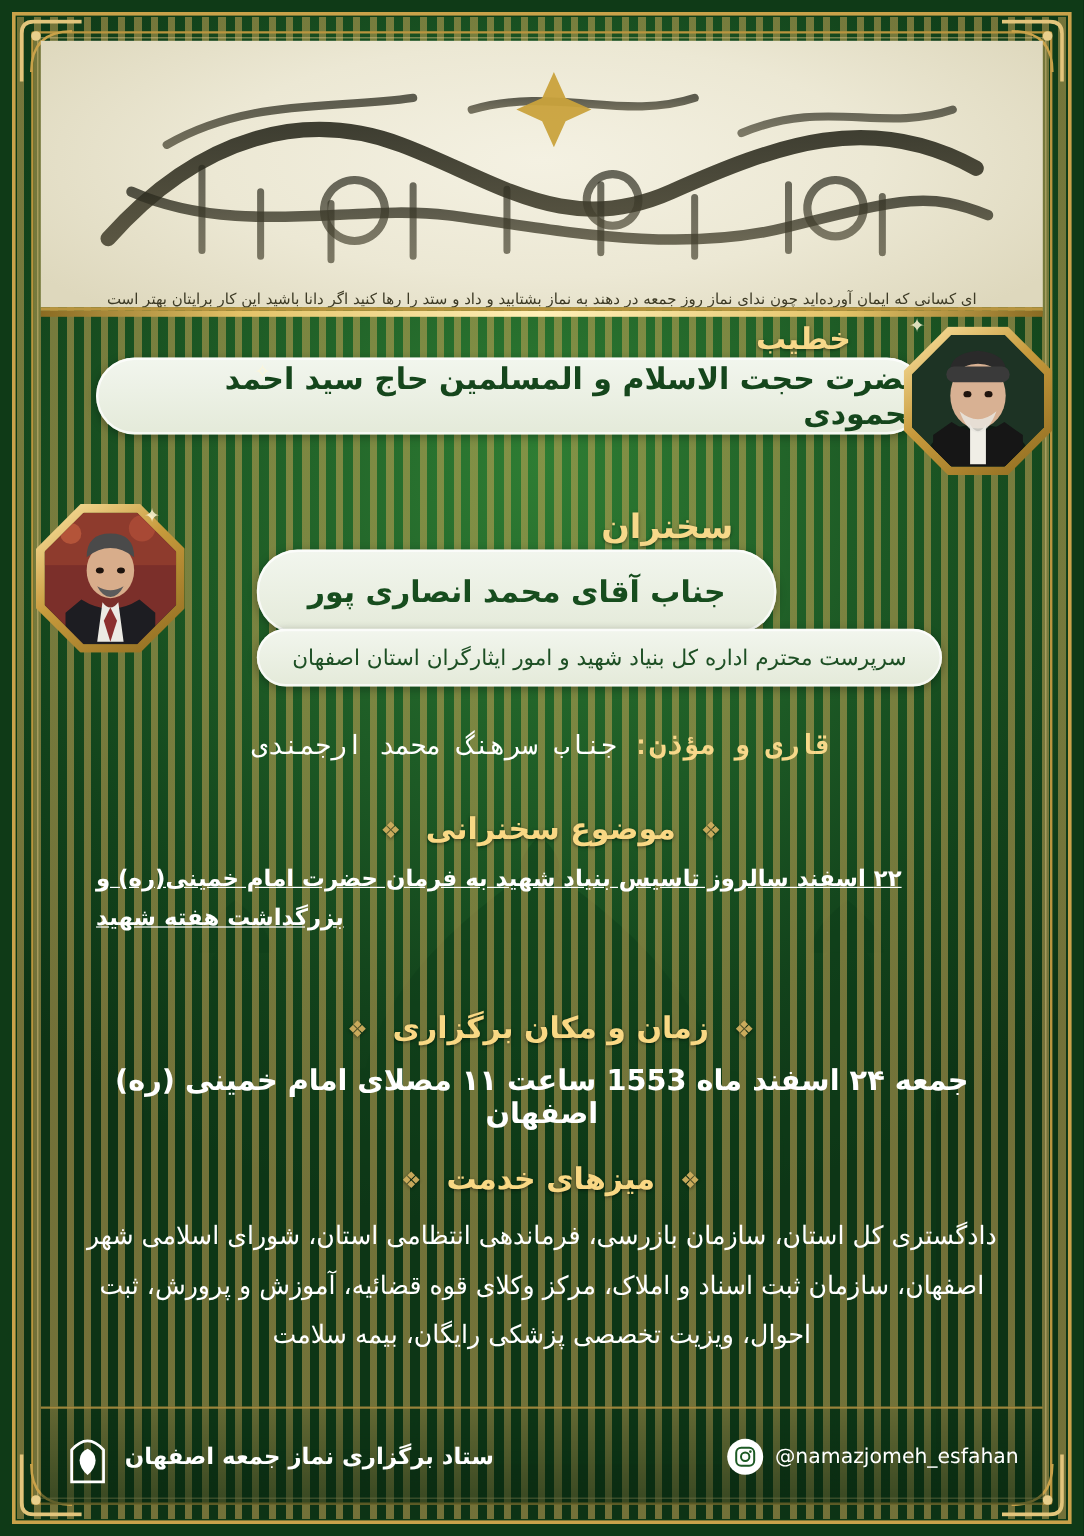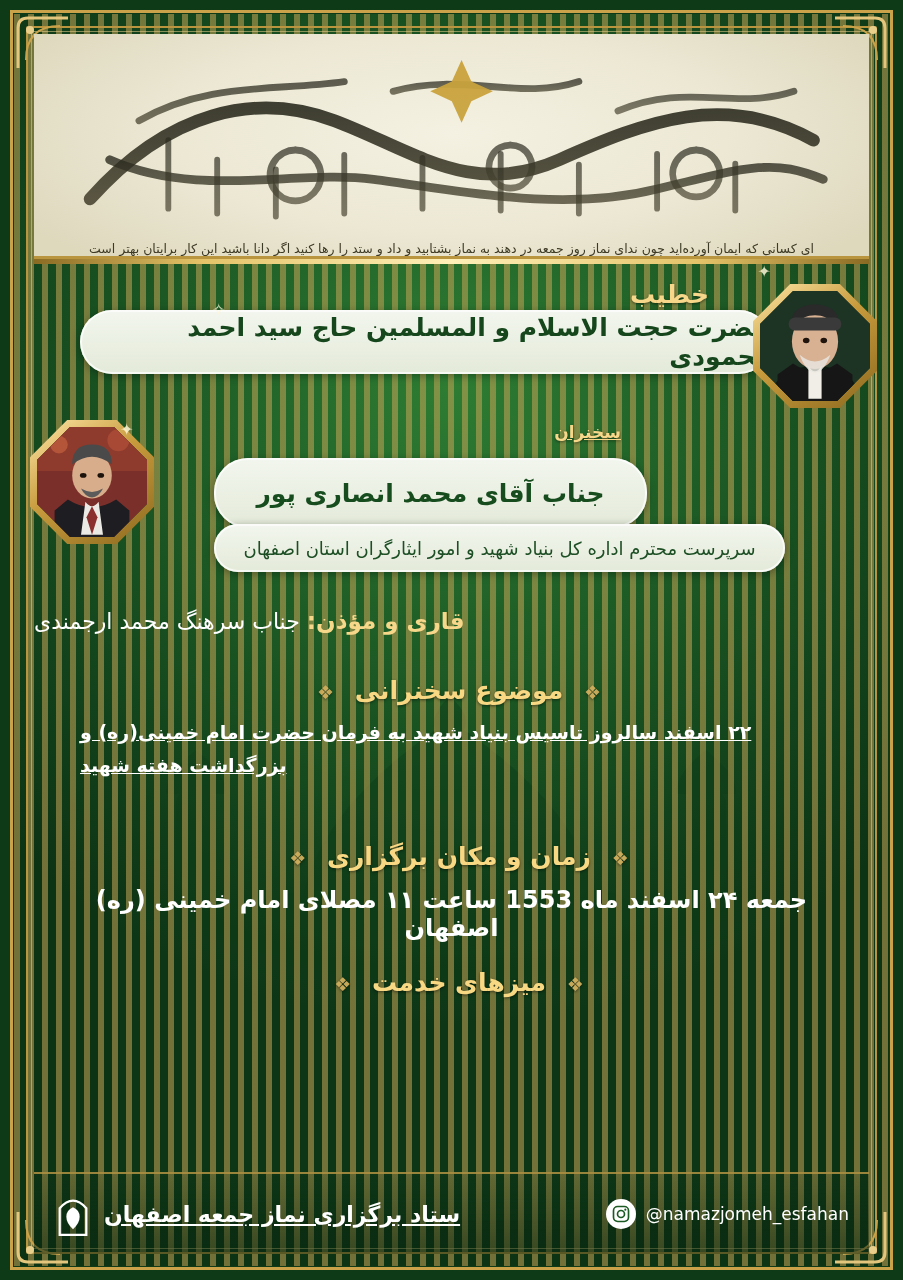--- a/index.html
+++ b/index.html
@@ -125,21 +125,21 @@
   }
 
   
   .body-area {
     position: relative;
     height: 990px;
   }
 
   .row-khatib {
     position: absolute;
-    top: 14px;
+    top: 2px;
     right: 0;
     left: 0;
     height: 130px;
   }
   .khatib-label {
     position: absolute;
     top: 2px;
     right: 160px;
     color: #f7d88a;
     font-size: 25px;
@@ -191,26 +191,25 @@
 
   .row-speaker {
     position: absolute;
     top: 152px;
     right: 0; left: 0;
     height: 180px;
   }
   .speaker-label {
     position: absolute;
     top: 6px;
-    right: 248px;
+    right: 258px;
     color: #f7d88a;
-    font-size: 17px;
+    font-size: 28px;
     font-weight: bold;
     text-shadow: 0 1px 3px rgba(0,0,0,0.5);
-    text-decoration: underline;
   }
   .plate-speaker {
     top: 42px;
     left: 180px;
     right: 222px;
     height: 70px;
     font-size: 25px;
   }
   .plate-speaker-role {
     top: 108px;
@@ -220,23 +219,24 @@
     font-size: 18px;
     font-weight: normal;
     border-radius: 24px;
     color: #1d4f24;
   }
 
   .qari-line {
     position: absolute;
     top: 344px;
     left: 0; right: 0;
-    text-align: left;
+    text-align: center;
     font-size: 22px;
     color: #ffffff;
+    font-family: Liberation Mono, monospace;
   }
   .qari-line b {
     color: #f7d88a;
     font-size: 23px;
   }
 
   .section-title {
     position: absolute;
     left: 0; right: 0;
     text-align: center;
@@ -320,23 +320,22 @@
     justify-content: center;
   }
   .social .badge svg { width: 20px; height: 20px; display: block; }
   .brand {
     display: flex;
     align-items: center;
     gap: 12px;
   }
   .brand-text {
     color: #ffffff;
-    font-size: 22px;
-    font-weight: bold;
-    text-decoration: underline;
+    font-size: 19px;
+    font-weight: bold;
   }
   .brand-logo { width: 38px; height: 46px; }
   .brand-logo svg { width: 100%; height: 100%; display: block; }
 
   .sparkle {
     position: absolute;
     color: #fff7d6;
     font-size: 16px;
     opacity: 0.85;
     pointer-events: none;
@@ -462,20 +461,21 @@
         <span>زمان و مکان برگزاری</span>
         <span class="orn">❖</span>
       </div>
       <div class="place-text">جمعه ۲۴ اسفند ماه 1553 ساعت ۱۱ مصلای امام خمینی (ره) اصفهان</div>
 
       <div class="section-title desks-title">
         <span class="orn">❖</span>
         <span>میزهای خدمت</span>
         <span class="orn">❖</span>
       </div>
+      <div class="desks-text">دادگستری کل استان، سازمان بازرسی، فرماندهی انتظامی استان، شورای اسلامی شهر اصفهان، سازمان ثبت اسناد و املاک، مرکز وکلای قوه قضائیه، آموزش و پرورش، ثبت احوال، ویزیت تخصصی پزشکی رایگان، بیمه سلامت</div>
 
       <div class="footer">
         <div class="social">
           <span class="badge">
             <svg viewBox="0 0 24 24" aria-hidden="true">
               <rect x="3" y="3" width="18" height="18" rx="5" fill="none" stroke="#1c5a24" stroke-width="2"></rect>
               <circle cx="12" cy="12" r="4.2" fill="none" stroke="#1c5a24" stroke-width="2"></circle>
               <circle cx="17.2" cy="6.8" r="1.3" fill="#1c5a24"></circle>
             </svg>
           </span>

